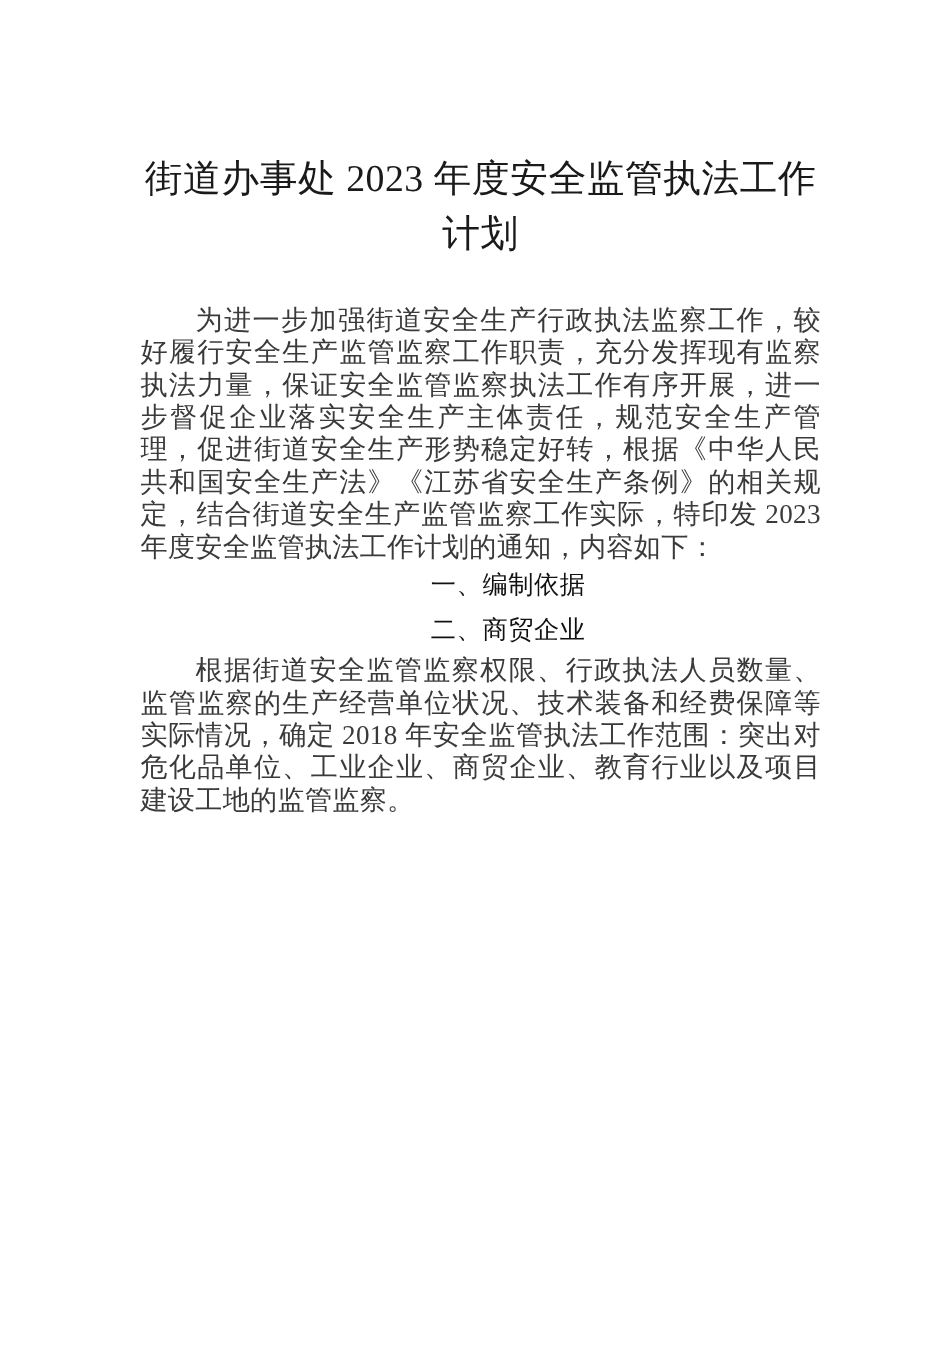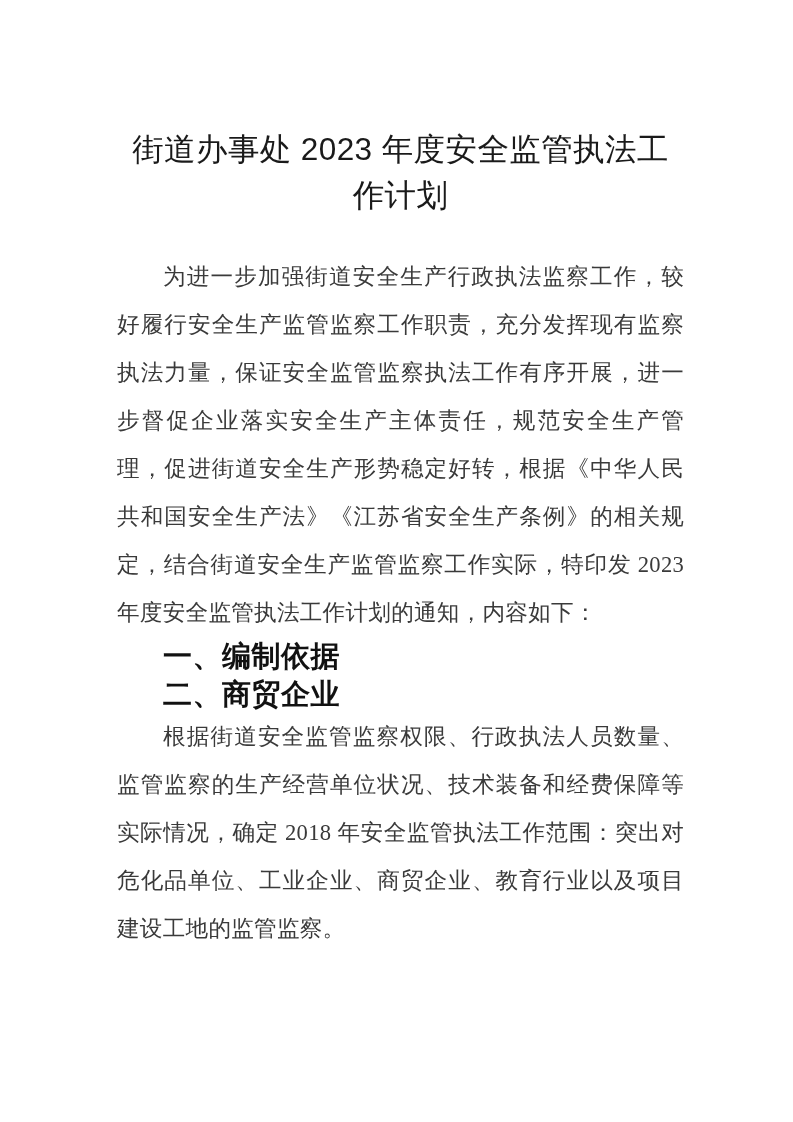--- a/index.html
+++ b/index.html
@@ -24,59 +24,60 @@
   }
   .content {
     position: absolute;
     left: 117px;
     top: 0;
     width: 567px;
   }
 
   
   .doc-title {
-    font-family: Liberation Sans, sans-serif;
+    font-family: Liberation Serif, serif;
     font-size: 31.5px;
     line-height: 46px;
     text-align: center;
     font-weight: 400;
     color: #1a1a1a;
     letter-spacing: 0.4px;
     margin: 0;
     padding-top: 126px;
     text-align-last: center;
   }
 
   
   .para {
     font-family: "Liberation Serif", "DejaVu Serif", serif;
     font-size: 22.6px;
-    line-height: 48px;
+    line-height: 27px;
     color: #3a3a3a;
     text-align: justify;
     text-justify: inter-character;
     text-align-last: left;
     margin: 0;
     letter-spacing: 0.25px;
     font-weight: 400;
   }
   .para.indent {
     text-indent: 46px;
   }
 
   
   .heading {
     font-family: "Liberation Sans", "DejaVu Sans", sans-serif;
-    font-size: 29px;
+    font-size: 21px;
     line-height: 38.2px;
-    font-weight: 700;
+    font-weight: 400;
     color: #111111;
     margin: 0;
     text-indent: 46px;
     letter-spacing: 0.5px;
+    text-align: center;
   }
 
   
   .gap-title-body { height: 35px; }
 </style>
 </head>
 <body>
 
 <div class="page">
   <div class="content">

